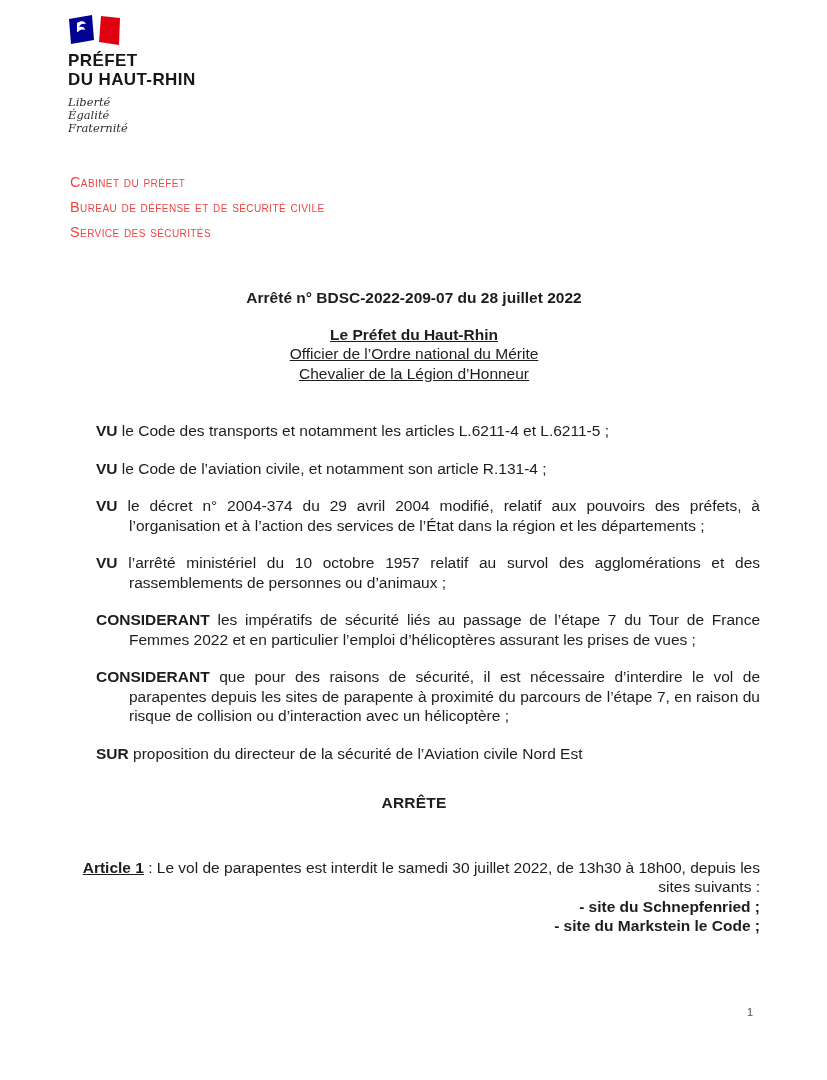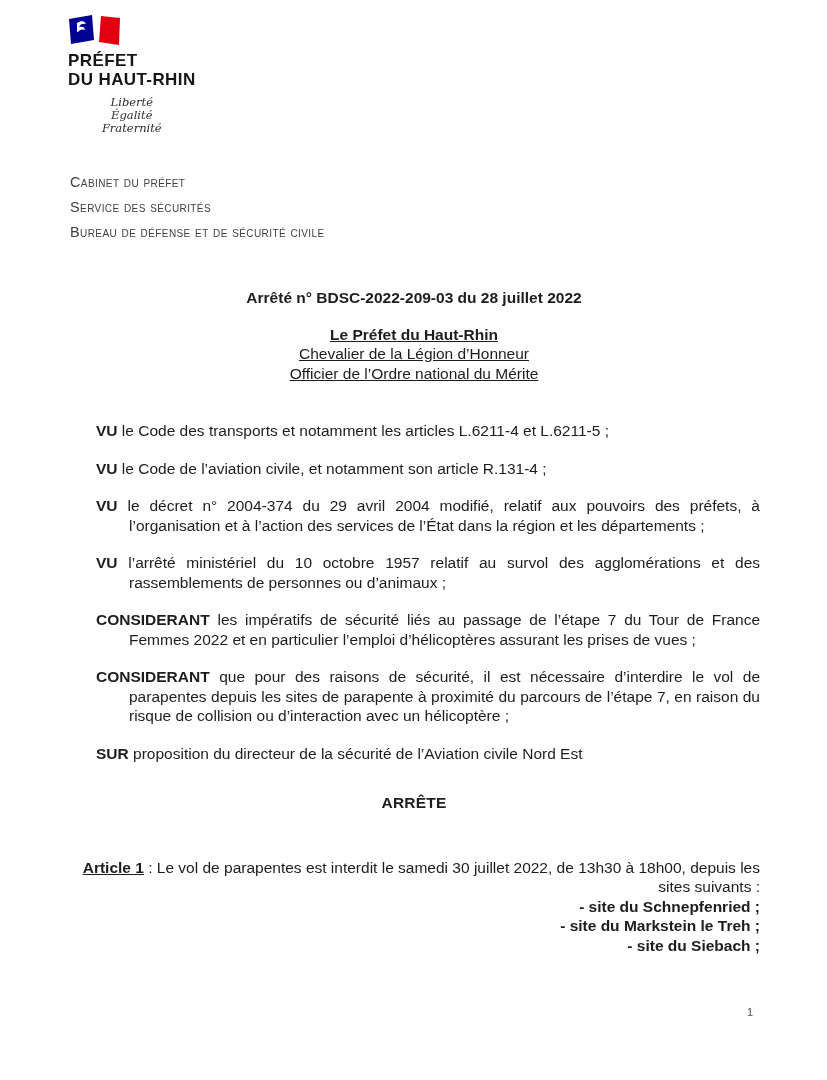--- a/index.html
+++ b/index.html
@@ -22,31 +22,30 @@
     letter-spacing:0.4px;
     color:#161616;
   }
   .motto{
     margin-top:7px;
     font-family:"DejaVu Serif",serif;
     font-style:italic;
     font-size:11.5px;
     line-height:13px;
     color:#2b2b2b;
-    text-align:center;
   }
 
   
   .service-block{
     position:absolute;left:70px;top:170px;
     font-variant:small-caps;
     font-size:14.5px;
     line-height:25px;
     letter-spacing:0.4px;
-    color:#404040;
+    color:#ef4444;
   }
 
   
   .doc{
     position:absolute;left:68px;top:288px;width:692px;
     font-size:15.5px;
     line-height:19.5px;
   }
   .doc-title{
     text-align:center;
@@ -105,54 +104,53 @@
     <div class="logo-title">DU HAUT-RHIN</div>
     <div class="motto">
       <div>Liberté</div>
       <div>Égalité</div>
       <div>Fraternité</div>
     </div>
   </div>
 
   <div class="service-block">
     <div>Cabinet du préfet</div>
+    <div>Bureau de défense et de sécurité civile</div>
     <div>Service des sécurités</div>
-    <div>Bureau de défense et de sécurité civile</div>
   </div>
 
   <div class="doc">
 
     <div class="doc-title">
-      <div>Arrêté n° BDSC-2022-209-03 du 28 juillet 2022</div>
+      <div>Arrêté n° BDSC-2022-209-07 du 28 juillet 2022</div>
     </div>
 
     <div class="authority">
       <div class="name">Le Préfet du Haut-Rhin</div>
+      <div>Officier de l’Ordre national du Mérite</div>
       <div>Chevalier de la Légion d’Honneur</div>
-      <div>Officier de l’Ordre national du Mérite</div>
     </div>
 
     <div class="recitals">
       <p class="recital"><b>VU</b> <span>le Code des transports et notamment les articles L.6211-4 et L.6211-5 ;</span></p>
       <p class="recital"><b>VU</b> <span>le Code de l’aviation civile, et notamment son article R.131-4 ;</span></p>
       <p class="recital"><b>VU</b> <span>le décret n° 2004-374 du 29 avril 2004 modifié, relatif aux pouvoirs des préfets, à l’organisation et à l’action des services de l’État dans la région et les départements ;</span></p>
       <p class="recital"><b>VU</b> <span>l’arrêté ministériel du 10 octobre 1957 relatif au survol des agglomérations et des rassemblements de personnes ou d’animaux ;</span></p>
       <p class="recital"><b>CONSIDERANT</b> <span>les impératifs de sécurité liés au passage de l’étape 7 du Tour de France Femmes 2022 et en particulier l’emploi d’hélicoptères assurant les prises de vues ;</span></p>
       <p class="recital"><b>CONSIDERANT</b> <span>que pour des raisons de sécurité, il est nécessaire d’interdire le vol de parapentes depuis les sites de parapente à proximité du parcours de l’étape 7, en raison du risque de collision ou d’interaction avec un hélicoptère ;</span></p>
       <p class="recital"><b>SUR</b> <span>proposition du directeur de la sécurité de l’Aviation civile Nord Est</span></p>
     </div>
 
     <div class="decree-heading">ARRÊTE</div>
 
     <div class="article">
       <p style="margin:0;"><span class="article-label">Article 1</span><span> : Le vol de parapentes est interdit le samedi 30 juillet 2022, de 13h30 à 18h00, depuis les sites suivants :</span></p>
       <div class="article-items">
         <div>- site du Schnepfenried ;</div>
-        <div>- site du Markstein le Treh ;</div>
-        <div>- site du Siebach ;</div>
+        <div>- site du Markstein le Code ;</div>
       </div>
     </div>
 
   </div>
 
   <div class="page-number">1</div>
 
 </div>
 
 </body></html>

